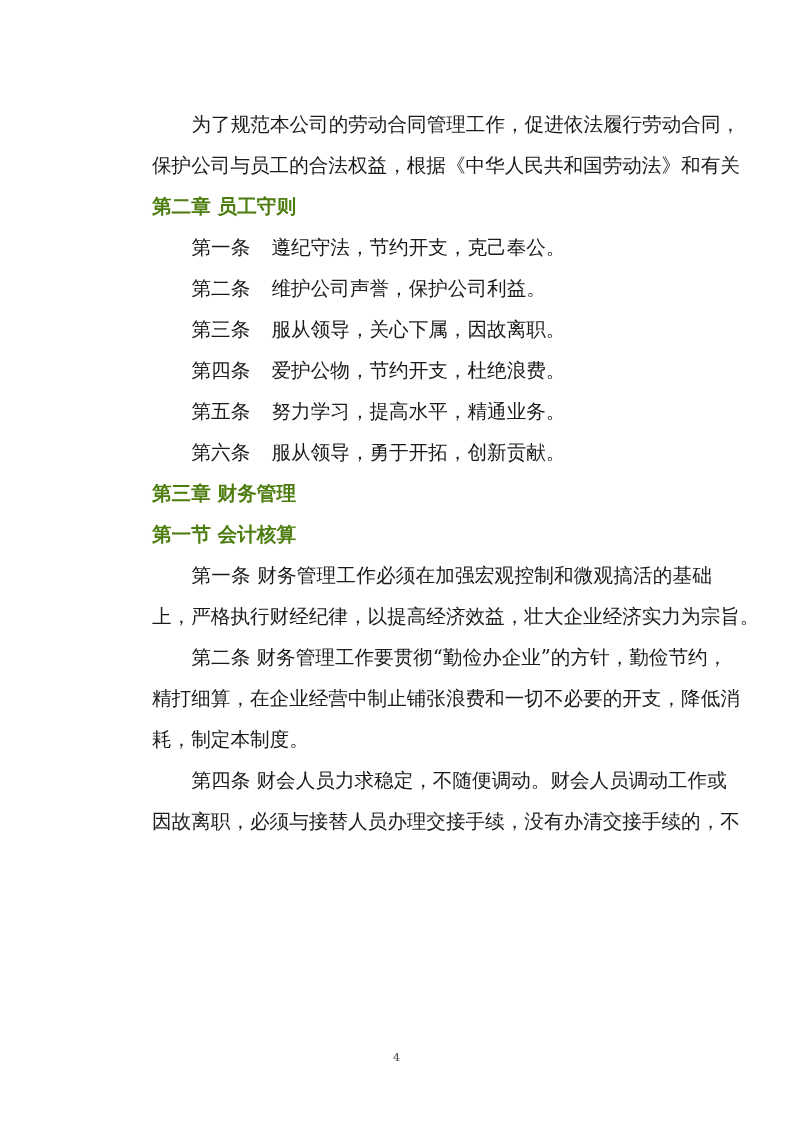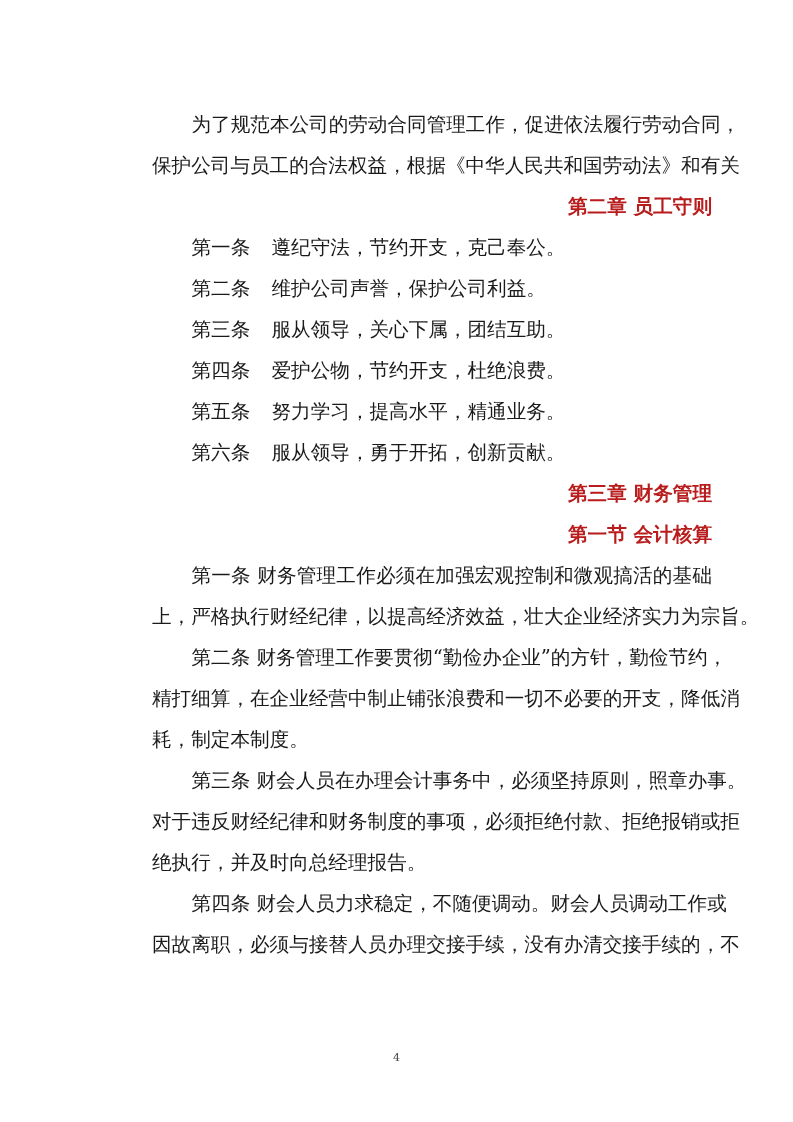--- a/index.html
+++ b/index.html
@@ -30,27 +30,27 @@
       letter-spacing: 0px;
     }
     .indent {
       padding-left: 39.5px;
     }
     .justify {
       text-align: justify;
       text-align-last: justify;
     }
     .heading {
-      text-align: right;
+      text-align: left;
       font-family: "DejaVu Sans", "Liberation Sans", sans-serif;
       font-weight: bold;
       font-size: 19.6px;
       height: 41px;
       line-height: 41px;
-      color: #b91c1c;
+      color: #4d7c0f;
     }
     .article-num {
       display: inline-block;
       width: 80px;
     }
     .page-number {
       position: absolute;
       top: 1051px;
       left: 0;
       width: 793px;
@@ -74,21 +74,21 @@
   <div class="heading">第二章  员工守则</div>
 
   <div class="para">
     <div class="line indent">
       <span class="article-num">第一条</span><span>遵纪守法，节约开支，克己奉公。</span>
     </div>
     <div class="line indent">
       <span class="article-num">第二条</span><span>维护公司声誉，保护公司利益。</span>
     </div>
     <div class="line indent">
-      <span class="article-num">第三条</span><span>服从领导，关心下属，团结互助。</span>
+      <span class="article-num">第三条</span><span>服从领导，关心下属，因故离职。</span>
     </div>
     <div class="line indent">
       <span class="article-num">第四条</span><span>爱护公物，节约开支，杜绝浪费。</span>
     </div>
     <div class="line indent">
       <span class="article-num">第五条</span><span>努力学习，提高水平，精通业务。</span>
     </div>
     <div class="line indent">
       <span class="article-num">第六条</span><span>服从领导，勇于开拓，创新贡献。</span>
     </div>
@@ -101,25 +101,20 @@
     <div class="line indent justify">第一条    财务管理工作必须在加强宏观控制和微观搞活的基础</div>
     <div class="line justify">上，严格执行财经纪律，以提高经济效益，壮大企业经济实力为宗旨。</div>
   </div>
 
   <div class="para">
     <div class="line indent justify">第二条    财务管理工作要贯彻“勤俭办企业”的方针，勤俭节约，</div>
     <div class="line justify">精打细算，在企业经营中制止铺张浪费和一切不必要的开支，降低消</div>
     <div class="line">耗，制定本制度。</div>
   </div>
 
-  <div class="para">
-    <div class="line indent justify">第三条    财会人员在办理会计事务中，必须坚持原则，照章办事。</div>
-    <div class="line justify">对于违反财经纪律和财务制度的事项，必须拒绝付款、拒绝报销或拒</div>
-    <div class="line">绝执行，并及时向总经理报告。</div>
-  </div>
 
   <div class="para">
     <div class="line indent justify">第四条    财会人员力求稳定，不随便调动。财会人员调动工作或</div>
     <div class="line justify">因故离职，必须与接替人员办理交接手续，没有办清交接手续的，不</div>
   </div>
 
 </div>
 
 <div class="page-number">4</div>
 

